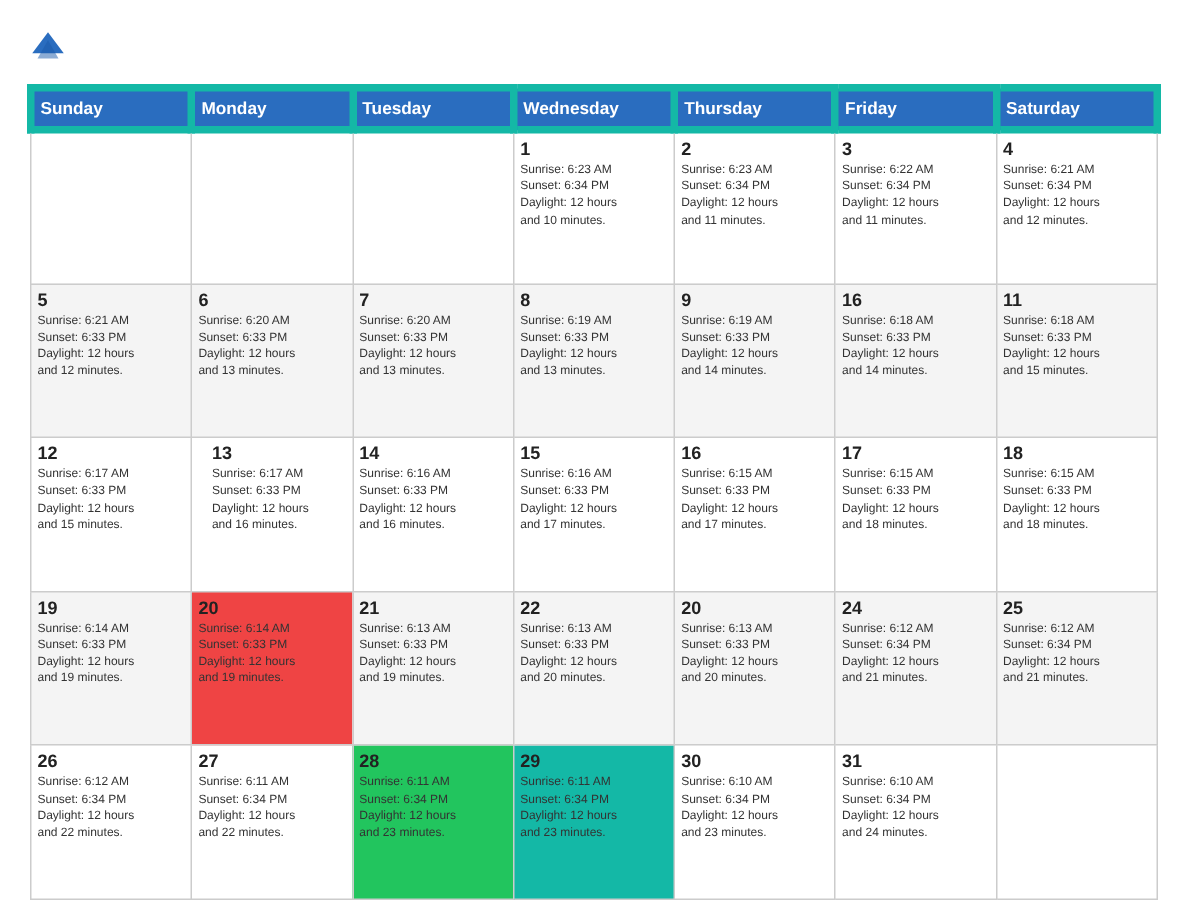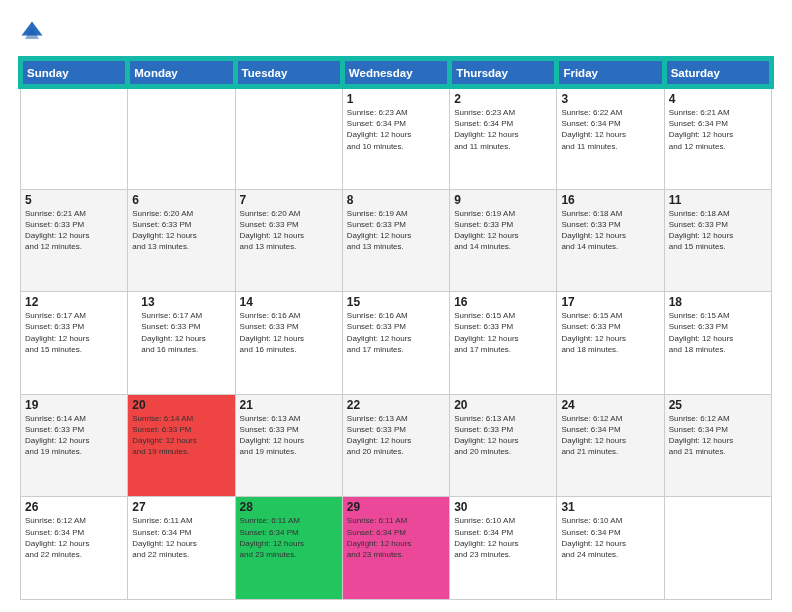--- a/index.html
+++ b/index.html
@@ -346,21 +346,21 @@
 Daylight: 12 hours
 and 22 minutes.</div>
           </td>
           <td style="background: #22c55e;">
             <span class="day-num">28</span>
             <div class="day-info" style="white-space: pre-line;">Sunrise: 6:11 AM
 Sunset: 6:34 PM
 Daylight: 12 hours
 and 23 minutes.</div>
           </td>
-          <td style="background: #ec4899;">
+          <td style="background: #14b8a6;">
             <span class="day-num">29</span>
             <div class="day-info" style="white-space: pre-line;">Sunrise: 6:11 AM
 Sunset: 6:34 PM
 Daylight: 12 hours
 and 23 minutes.</div>
           </td>
           <td style="background: rgb(255, 255, 255);">
             <span class="day-num">30</span>
             <div class="day-info" style="white-space: pre-line;">Sunrise: 6:10 AM
 Sunset: 6:34 PM

